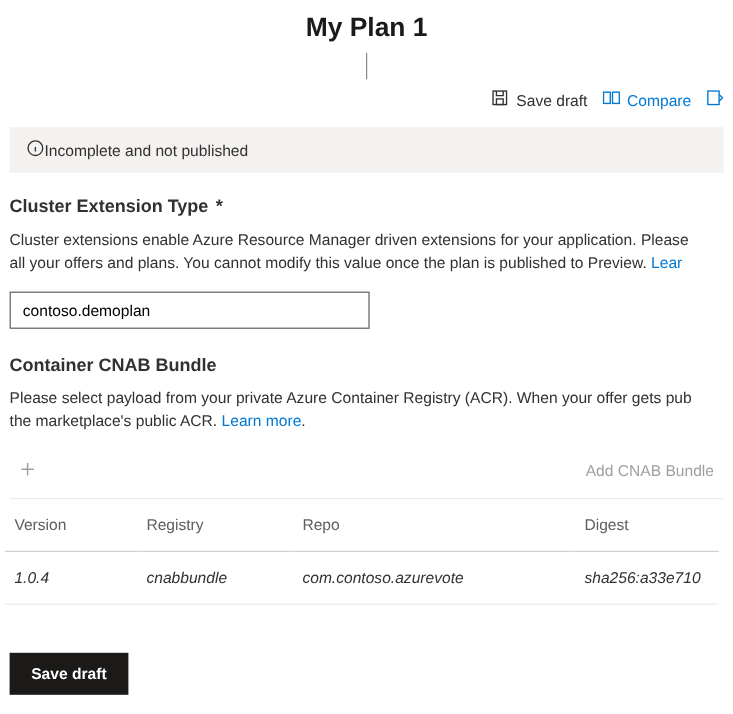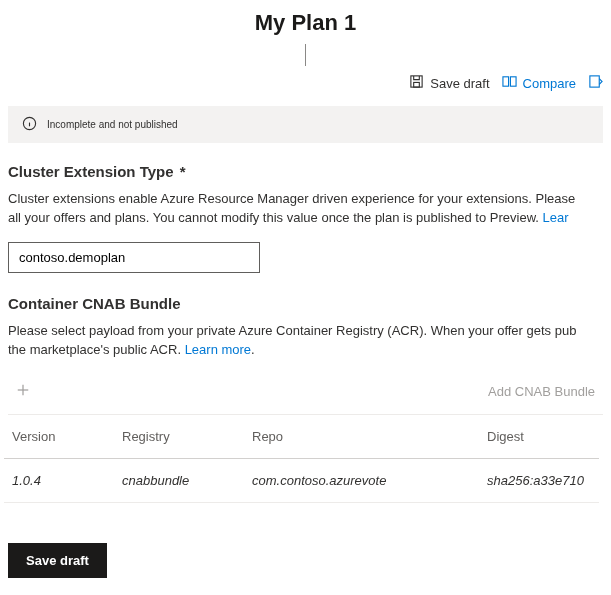--- a/index.html
+++ b/index.html
@@ -52,22 +52,21 @@
       white-space: nowrap;
     }
     .cmd.blue { color: #0078d4; }
     .cmd svg { width: 15px; height: 15px; }
     .status-bar {
       margin: 6px 8px 20px 8px;
       padding: 10px 14px;
       background: #f3f2f1;
       display: flex;
       align-items: center;
-      gap: 10px;
-      font-size: 10px;
+      font-size: 13px;
     }
     .status-bar svg { width: 15px; height: 15px; flex-shrink: 0; }
     .section {
       padding: 0 8px;
       margin-bottom: 22px;
     }
     .section-title {
       font-size: 15px;
       font-weight: 600;
       margin-bottom: 10px;
@@ -75,21 +74,21 @@
     .desc {
       font-size: 13px;
       line-height: 1.45;
       color: #323130;
       margin-bottom: 14px;
     }
     a.link { color: #0078d4; text-decoration: none; cursor: pointer; }
     .input {
       border: 1px solid #605e5c;
       padding: 7px 10px;
-      width: 252px;
+      width: 300px;
       font-size: 13px;
       font-family: inherit;
       outline: none;
     }
     .add-row {
       display: flex;
       align-items: center;
       gap: 12px;
       color: #a19f9d;
       padding: 10px 8px 14px 8px;
@@ -181,21 +180,21 @@
   </span>
   <span>Incomplete and not published</span>
 </div>
 
 <div class="section">
   <div class="section-title">
     <span>Cluster Extension Type</span>
     <span class="req">*</span>
   </div>
   <div class="desc">
-    <span>Cluster extensions enable Azure Resource Manager driven experience for your extensions. Please </span><br>
+    <span>Cluster extensions enable Azure Resource Manager driven extensions for your application. Please </span><br>
     <span>all your offers and plans. You cannot modify this value once the plan is published to Preview. </span>
     <a class="link">Lear</a>
   </div>
   <input class="input" type="text" value="contoso.demoplan" style="">
 </div>
 
 <div class="section" style="margin-bottom:8px;">
   <div class="section-title">Container CNAB Bundle</div>
   <div class="desc">
     <span>Please select payload from your private Azure Container Registry (ACR). When your offer gets pub</span><br>

